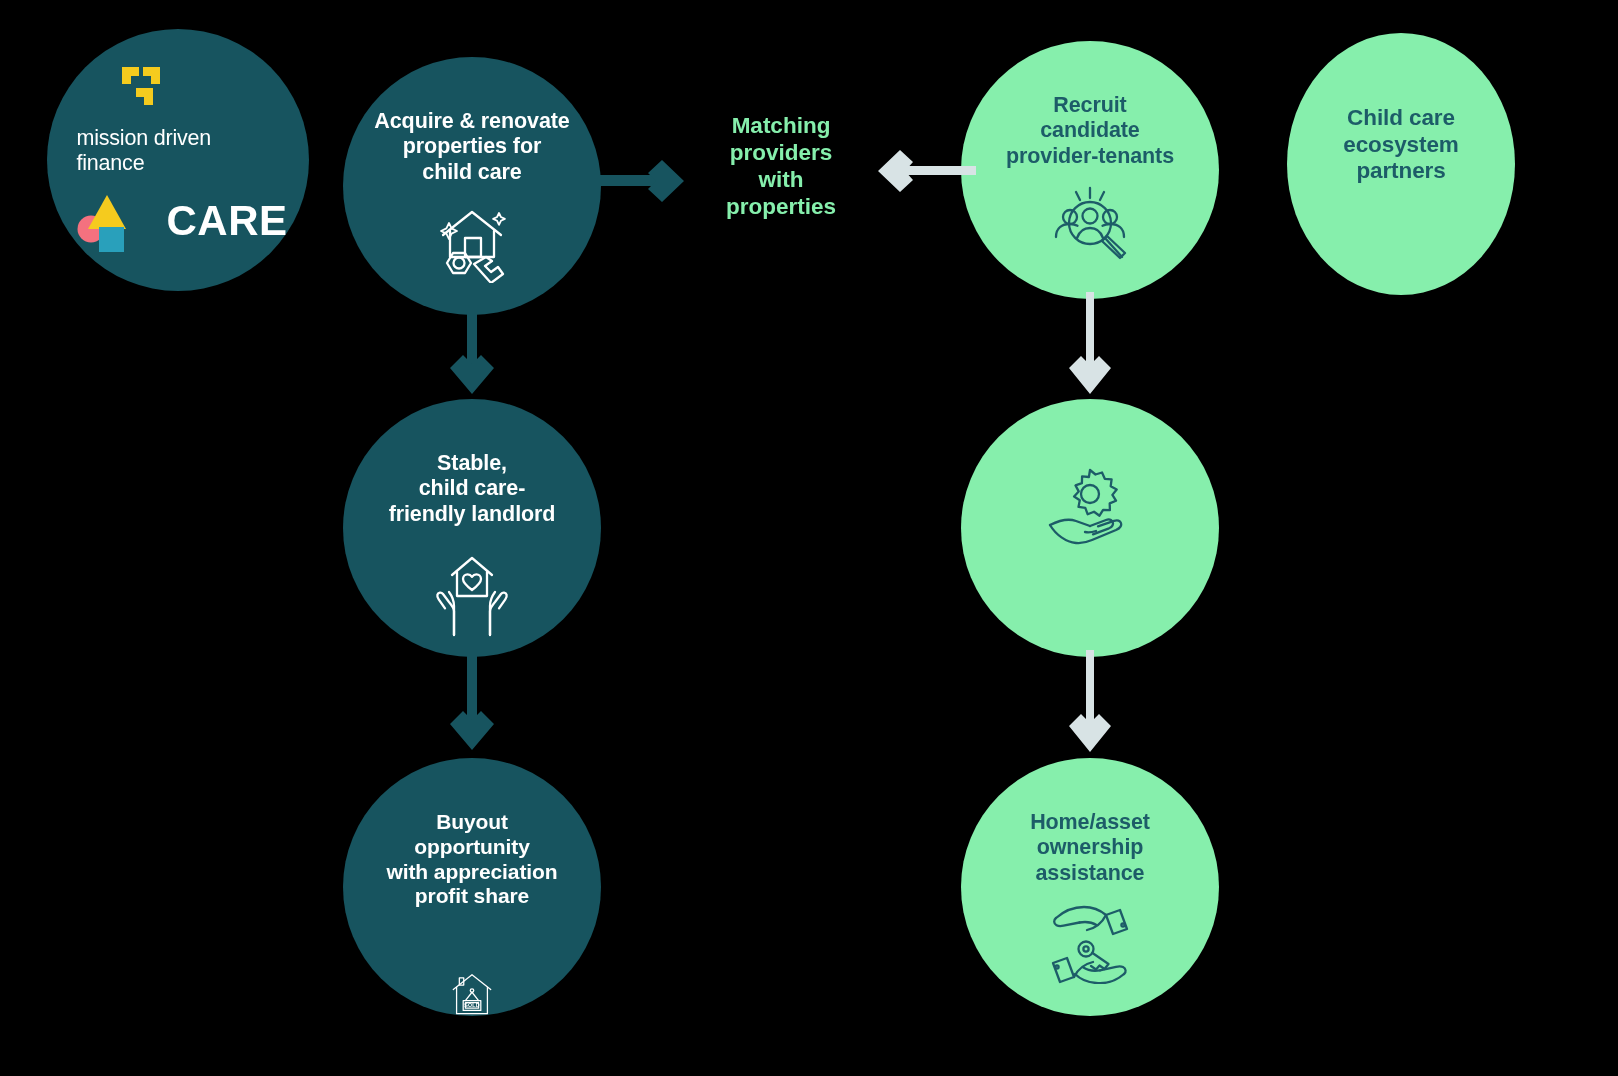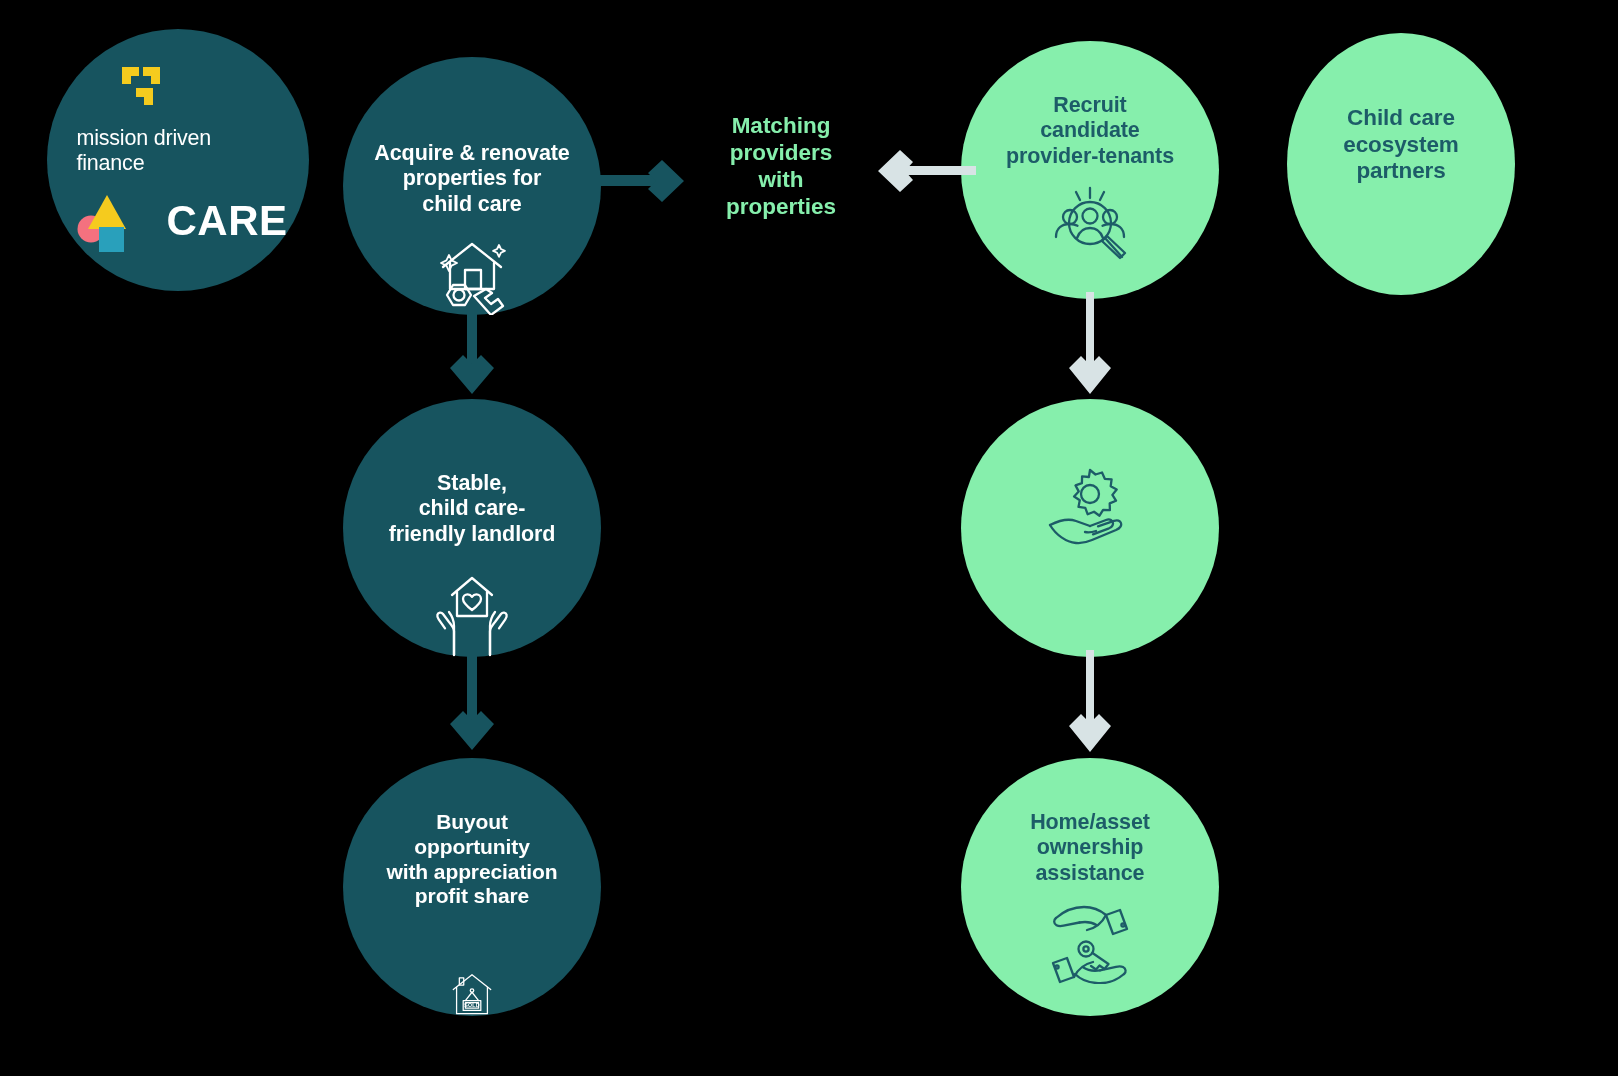--- a/index.html
+++ b/index.html
@@ -26,21 +26,21 @@
   .node {
     position: absolute;
     border-radius: 50%;
     display: flex;
     flex-direction: column;
     align-items: center;
     justify-content: flex-start;
     text-align: center;
     padding-top: 52px;
   }
-  .node.dark  { background: #17545f; color: #ffffff; justify-content: flex-end; }
+  .node.dark  { background: #17545f; color: #ffffff; }
   .node.light { background: #86efac; color: #1d5c68; }
 
   .node-title {
     font-weight: bold;
     line-height: 1.18;
     letter-spacing: -0.1px;
     white-space: pre-line;
     padding: 0 12px;
   }
   .node-sub {

